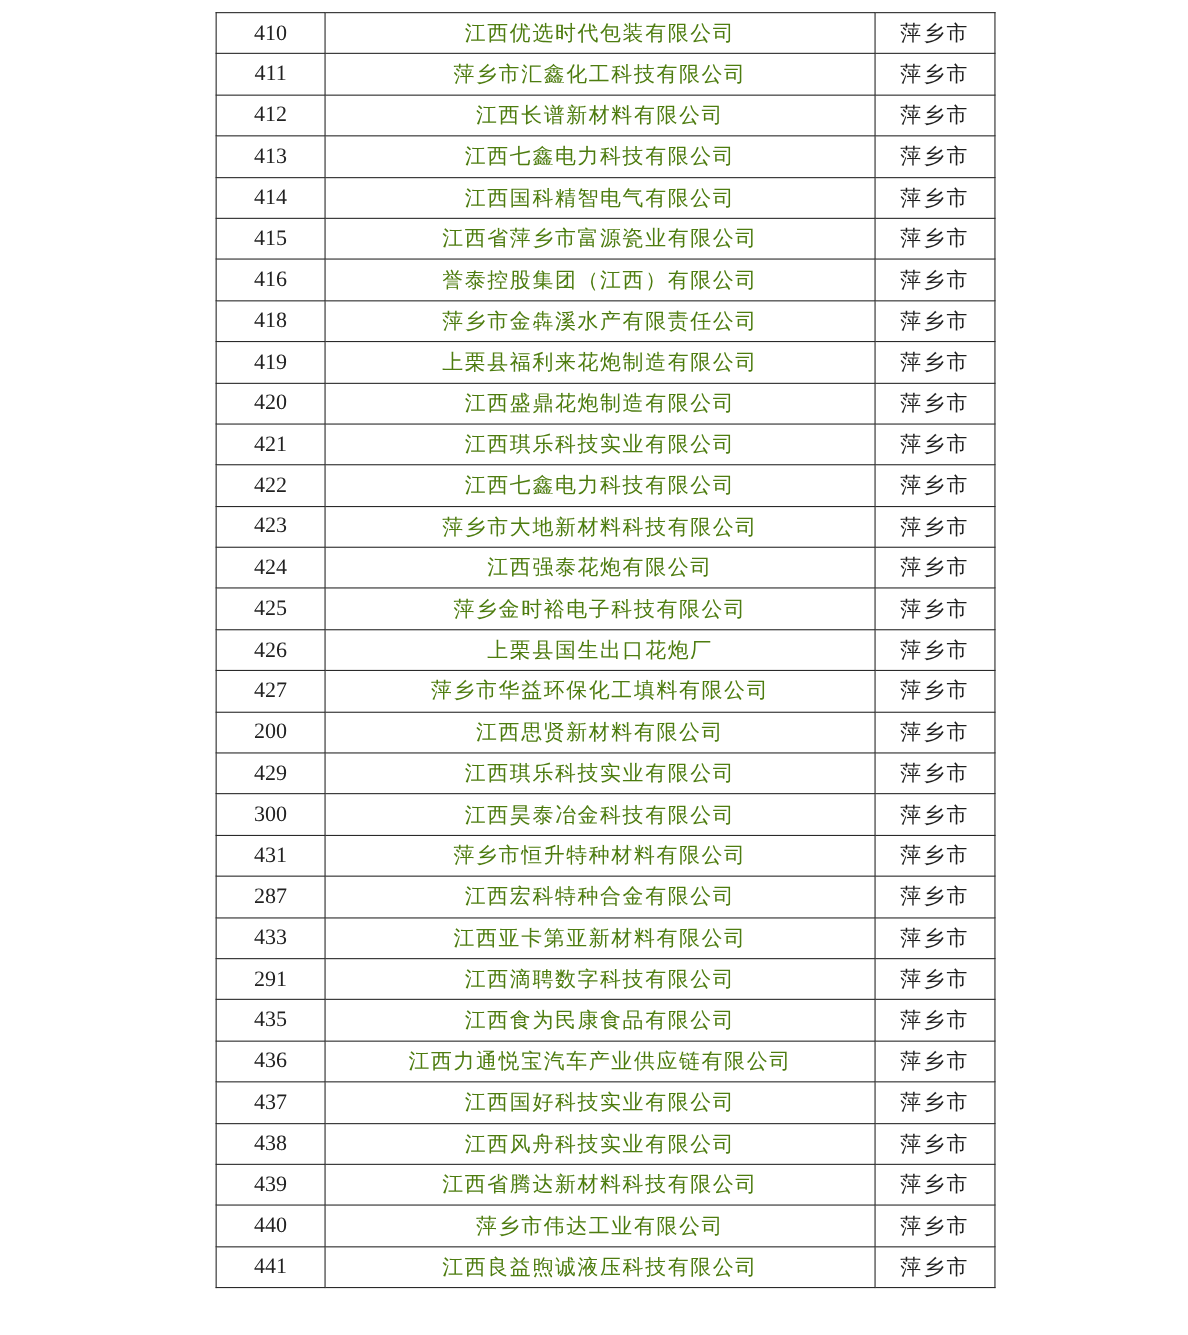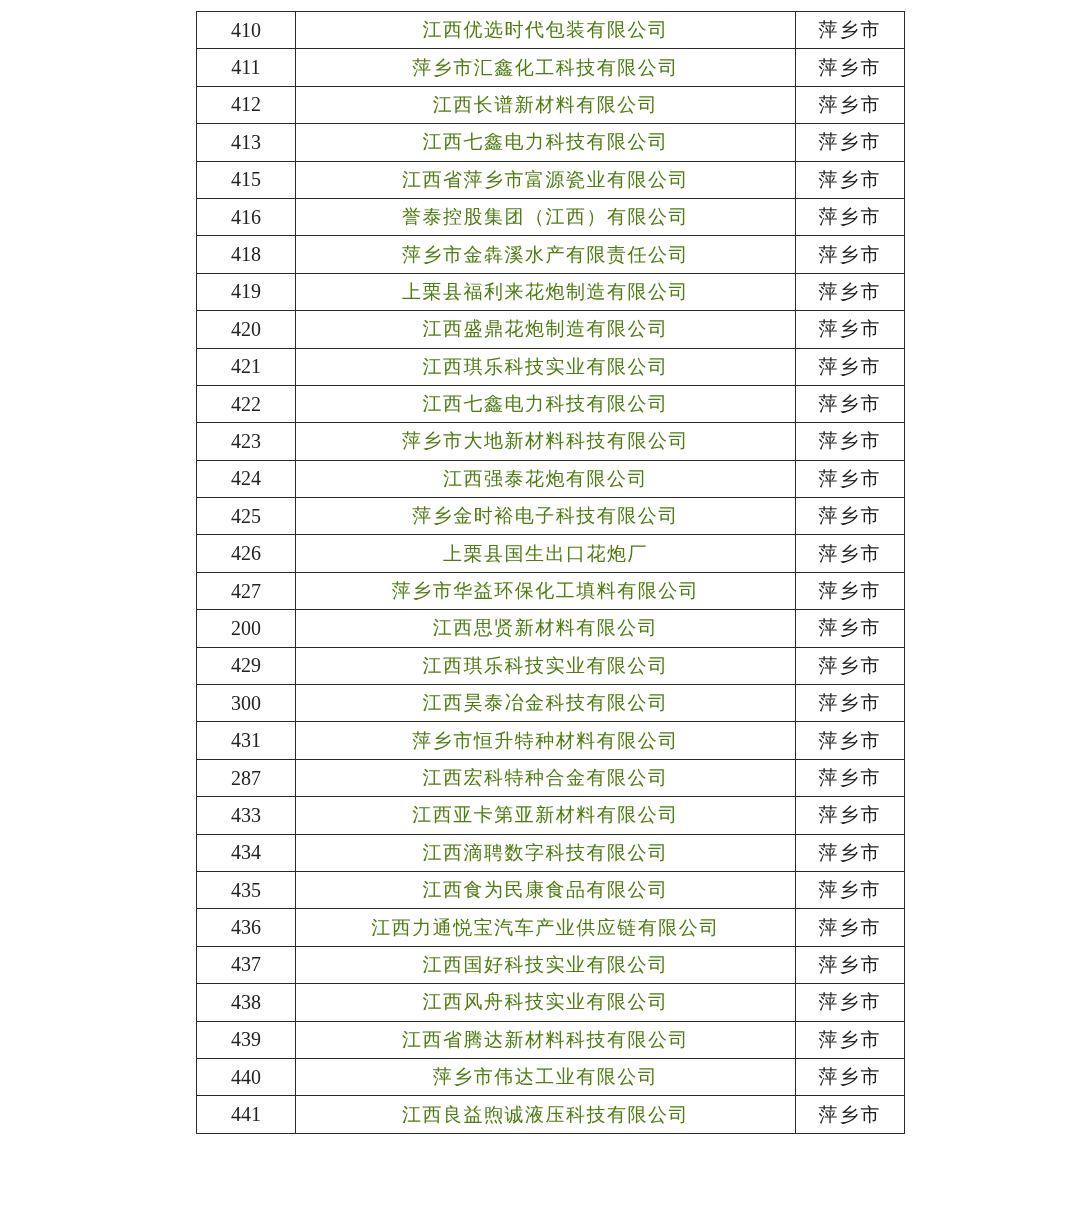--- a/index.html
+++ b/index.html
@@ -80,20 +80,25 @@
     <td class="cell-name">江西长谱新材料有限公司</td>
     <td class="cell-city">萍乡市</td>
   </tr>
 
   <tr>
     <td class="cell-no">413</td>
     <td class="cell-name">江西七鑫电力科技有限公司</td>
     <td class="cell-city">萍乡市</td>
   </tr>
 
+  <tr>
+    <td class="cell-no">414</td>
+    <td class="cell-name">江西国科精智电气有限公司</td>
+    <td class="cell-city">萍乡市</td>
+  </tr>
 
   <tr>
     <td class="cell-no">415</td>
     <td class="cell-name">江西省萍乡市富源瓷业有限公司</td>
     <td class="cell-city">萍乡市</td>
   </tr>
 
   <tr>
     <td class="cell-no">416</td>
     <td class="cell-name">誉泰控股集团（江西）有限公司</td>
@@ -191,21 +196,21 @@
     <td class="cell-city">萍乡市</td>
   </tr>
 
   <tr>
     <td class="cell-no">433</td>
     <td class="cell-name">江西亚卡第亚新材料有限公司</td>
     <td class="cell-city">萍乡市</td>
   </tr>
 
   <tr>
-    <td class="cell-no">434</td>
+    <td class="cell-no">291</td>
     <td class="cell-name">江西滴聘数字科技有限公司</td>
     <td class="cell-city">萍乡市</td>
   </tr>
 
   <tr>
     <td class="cell-no">435</td>
     <td class="cell-name">江西食为民康食品有限公司</td>
     <td class="cell-city">萍乡市</td>
   </tr>
 

